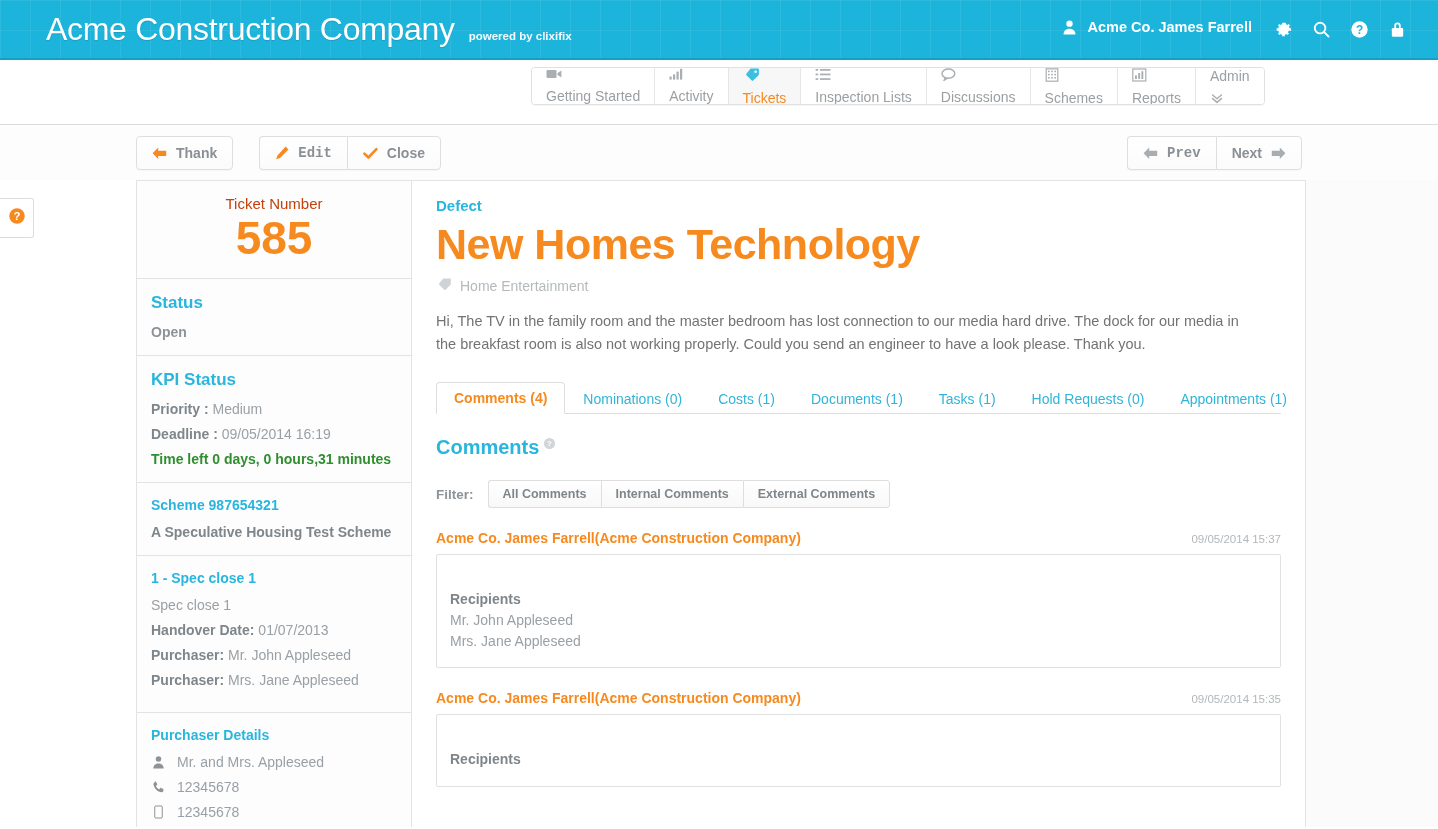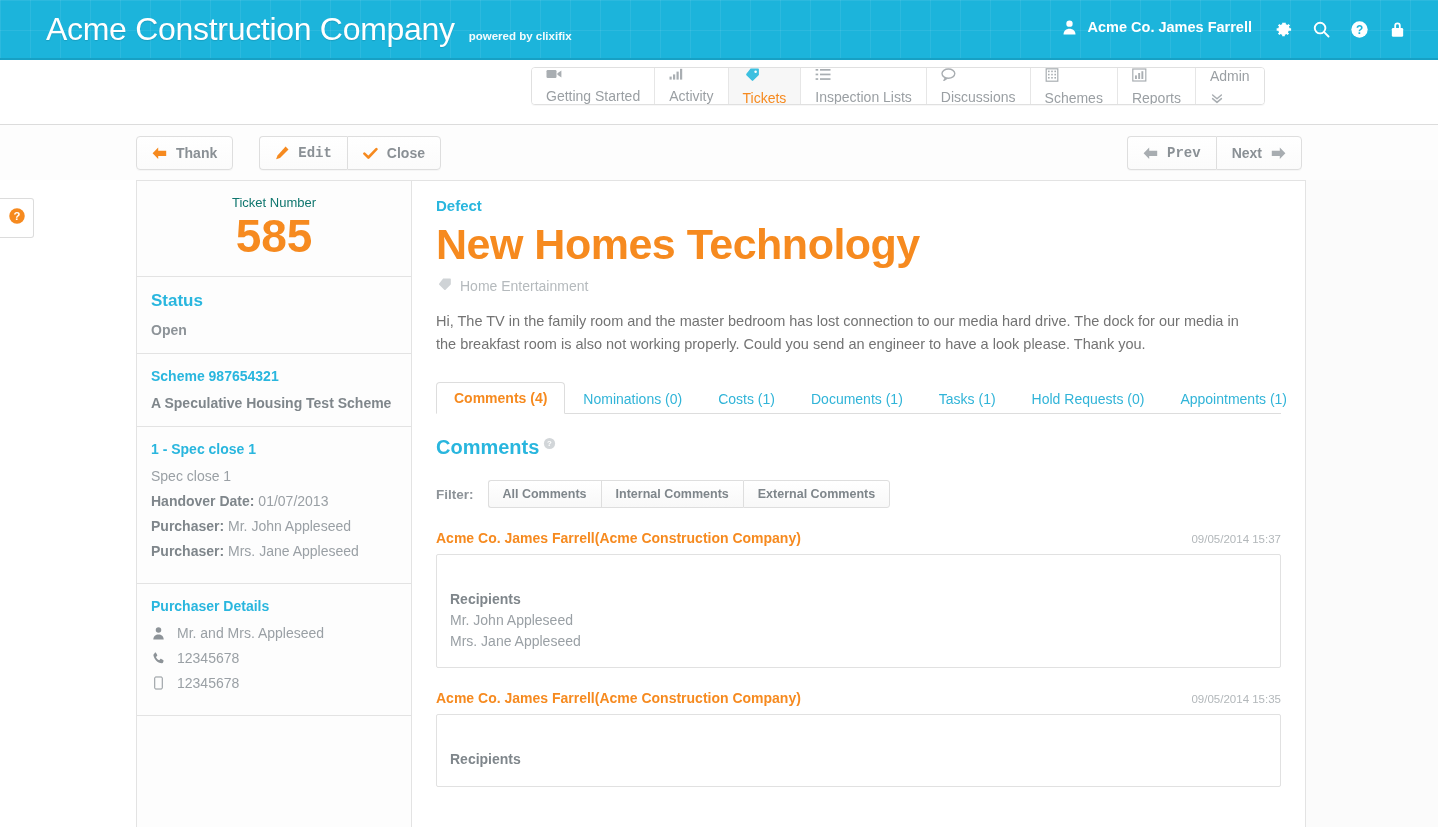--- a/index.html
+++ b/index.html
@@ -213,22 +213,22 @@
   }
   .side-sec {
     padding: 14px 14px 15px 14px;
     border-bottom: 1px solid #e3e3e3;
   }
   .ticket-sec {
     text-align: center;
     padding: 14px 14px 16px 14px;
   }
   .ticket-label {
-    color: #0f766e;
-    font-size: 13px;
+    color: #c2410c;
+    font-size: 15px;
   }
   .ticket-number {
     color: #f68a1f;
     font-size: 46px;
     font-weight: bold;
     line-height: 1.05;
     margin-top: 2px;
   }
   .side-head {
     color: #29b6de;
@@ -642,20 +642,32 @@
     <div class="side-sec ticket-sec">
       <div class="ticket-label">Ticket Number</div>
       <div class="ticket-number">585</div>
     </div>
 
     <div class="side-sec">
       <div class="side-head">Status</div>
       <div class="side-val">Open</div>
     </div>
 
+    <div class="side-sec">
+      <div class="side-head">KPI Status</div>
+      <div class="kpi-row">
+        <b>Priority :</b>
+        <span>Medium</span>
+      </div>
+      <div class="kpi-row">
+        <b>Deadline :</b>
+        <span>09/05/2014 16:19</span>
+      </div>
+      <div class="kpi-time">Time left 0 days, 0 hours,31 minutes</div>
+    </div>
 
     <div class="side-sec">
       <div class="side-head-sm">Scheme 987654321</div>
       <div class="scheme-sub">A Speculative Housing Test Scheme</div>
     </div>
 
     <div class="side-sec">
       <div class="side-head-sm">1 - Spec close 1</div>
       <div class="spec-line">Spec close 1</div>
       <div class="spec-line">

